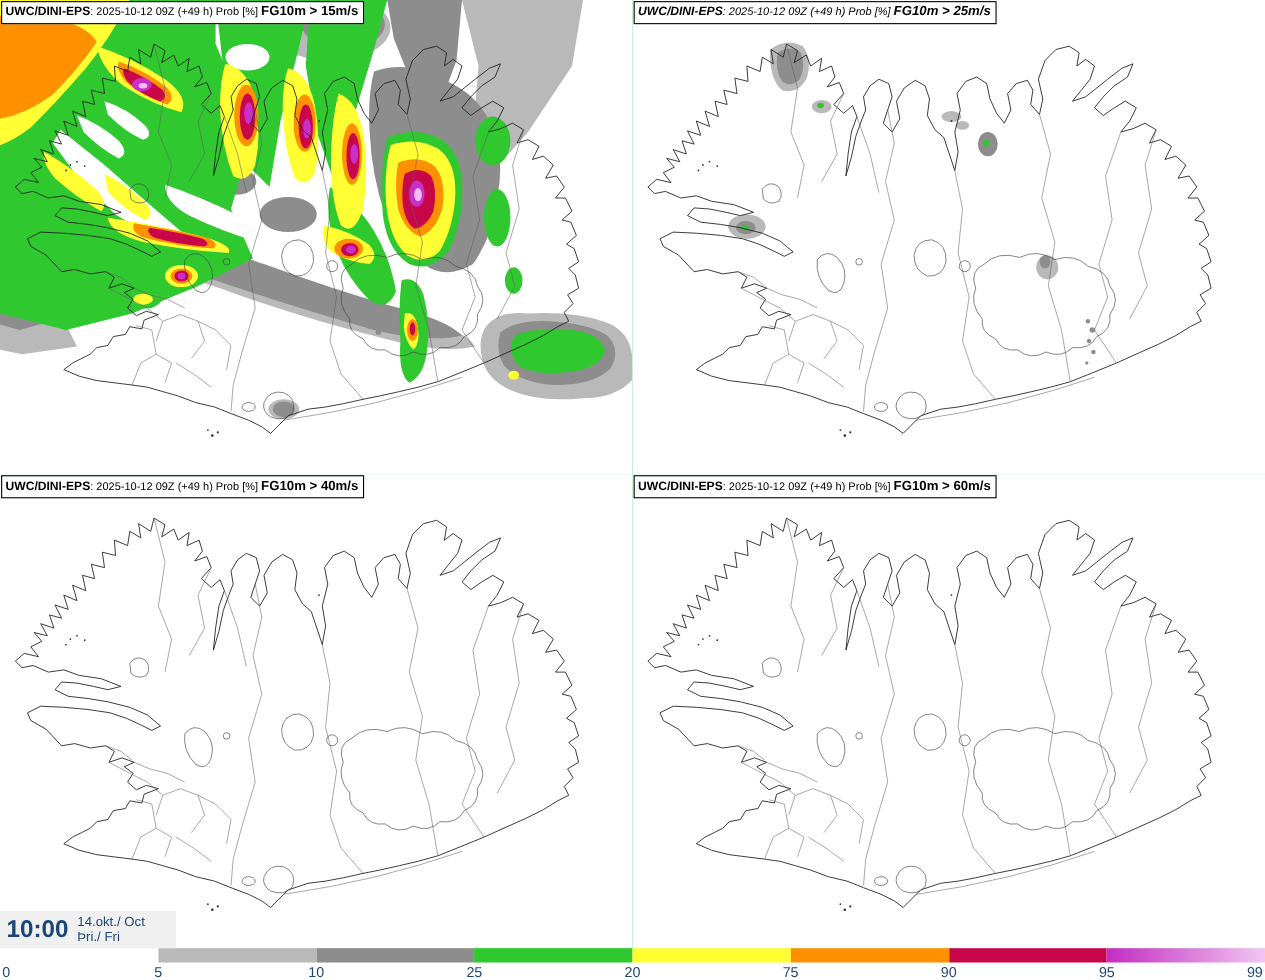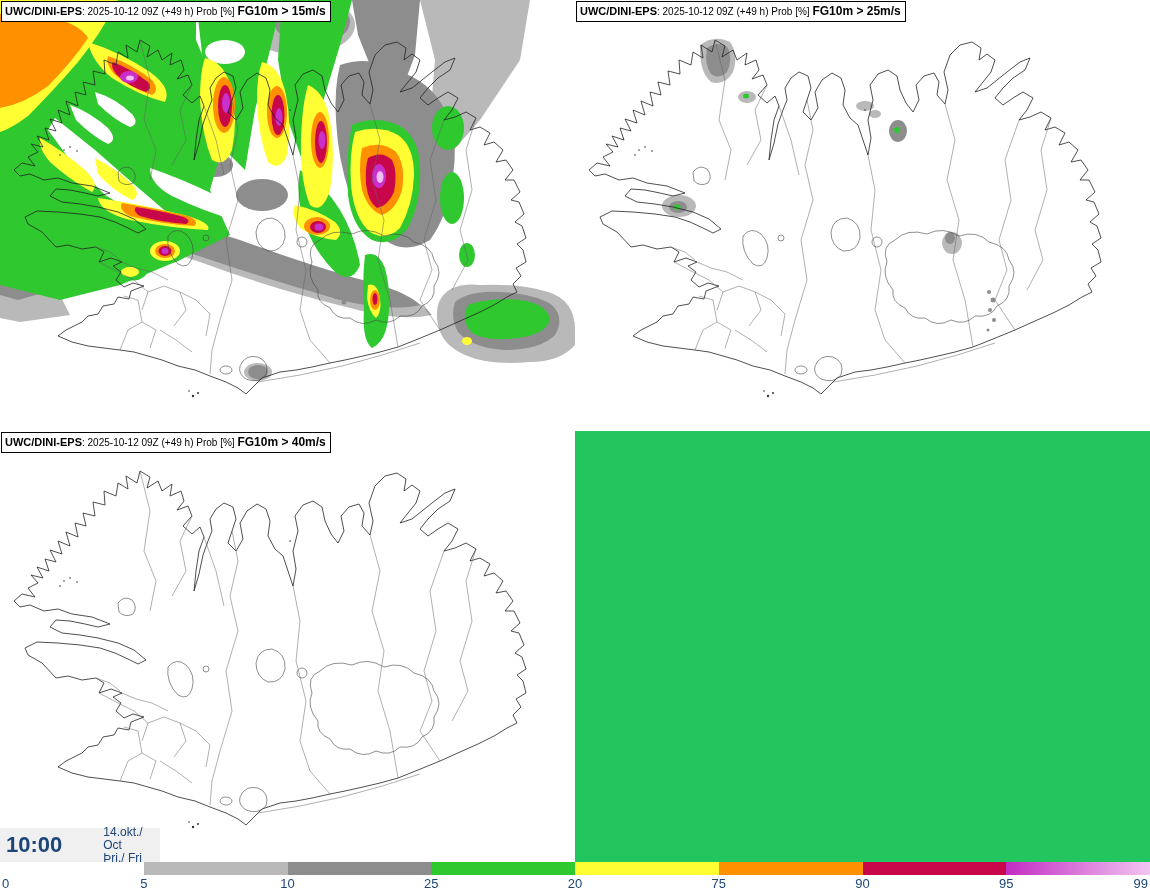--- a/index.html
+++ b/index.html
@@ -1,33 +1,33 @@
 <!DOCTYPE html>
 <html><head>
 <meta charset="utf-8">
 <style>
   html,body{margin:0;padding:0;background:#fff;}
   #app{position:relative;width:1150px;height:891px;background:#22c55e;overflow:hidden;
        font-family:"Liberation Sans",sans-serif;}
   .panel{position:absolute;width:575px;height:431px;background:#fff;}
   #panel-0{left:0;top:0;}
-  #panel-1{left:575px;top:0;}
+  #panel-1{left:575px;top:0;font-style:italic;}
   #panel-2{left:0;top:431px;text-align:right;}
   #panel-3{left:575px;top:431px;}
   .panel svg.mapcanvas{position:absolute;left:0;top:0;width:575px;height:431px;display:block;}
   .title-box{position:absolute;left:1px;top:1px;z-index:5;background:#fff;border:1px solid #000;
              padding:1px 4px 2px 3px;white-space:nowrap;line-height:14px;}
   .title-box .model{font-weight:bold;font-size:11px;color:#000;}
   .title-box .meta{font-size:10px;color:#000;}
   .title-box .param{font-weight:bold;font-size:12px;color:#000;}
   
   #clock-box{position:absolute;left:0;top:828px;width:160px;height:34px;background:#f0f0f0;
              z-index:8;display:flex;align-items:center;gap:8px;padding-left:6px;box-sizing:border-box;}
   #clock-time{font-size:22px;font-weight:bold;color:#1b4677;letter-spacing:0px;}
-  #clock-date{display:flex;flex-direction:column;justify-content:flex-end;line-height:13px;margin-left:33px;}
+  #clock-date{display:flex;flex-direction:column;justify-content:flex-end;line-height:13px;}
   #clock-date span{font-size:12px;color:#1b4677;}
   
   #legend{position:absolute;left:0;top:862px;width:1150px;height:29px;background:#fff;}
   #legend-bar{position:absolute;left:0;top:0;width:1150px;height:13px;display:flex;}
   #legend-bar .seg{flex:1 1 0;height:13px;}
   #legend-labels{position:absolute;left:0;top:13px;width:1150px;height:16px;}
   #legend-labels span{position:absolute;top:1px;font-size:13px;color:#1b4677;transform:translateX(-50%);}
   #legend-labels span:first-child{left:2px;transform:none;}
   #legend-labels span:last-child{left:auto;right:2px;transform:none;margin-left:12px;}
   
@@ -229,20 +229,26 @@
     <div class="title-box"><span class="model">UWC/DINI-EPS</span><span class="meta">: 2025-10-12 09Z (+49 h) Prob [%] </span><span class="param">FG10m &gt; 25m/s</span></div>
   </div>
 
   <div class="panel" id="panel-2">
     <svg class="mapcanvas" viewBox="0 0 575 431">
       <use href="#iceland-base"></use>
     </svg>
     <div class="title-box"><span class="model">UWC/DINI-EPS</span><span class="meta">: 2025-10-12 09Z (+49 h) Prob [%] </span><span class="param">FG10m &gt; 40m/s</span></div>
   </div>
 
+  <div class="panel" id="panel-3">
+    <svg class="mapcanvas" viewBox="0 0 575 431">
+      <use href="#iceland-base"></use>
+    </svg>
+    <div class="title-box"><span class="model">UWC/DINI-EPS</span><span class="meta">: 2025-10-12 09Z (+49 h) Prob [%] </span><span class="param">FG10m &gt; 60m/s</span></div>
+  </div>
 
   <div id="clock-box">
     <span id="clock-time">10:00</span>
     <span id="clock-date">
       <span>14.okt./ Oct</span>
       <span>Þri./ Fri</span>
     </span>
   </div>
 
   <div id="legend">

